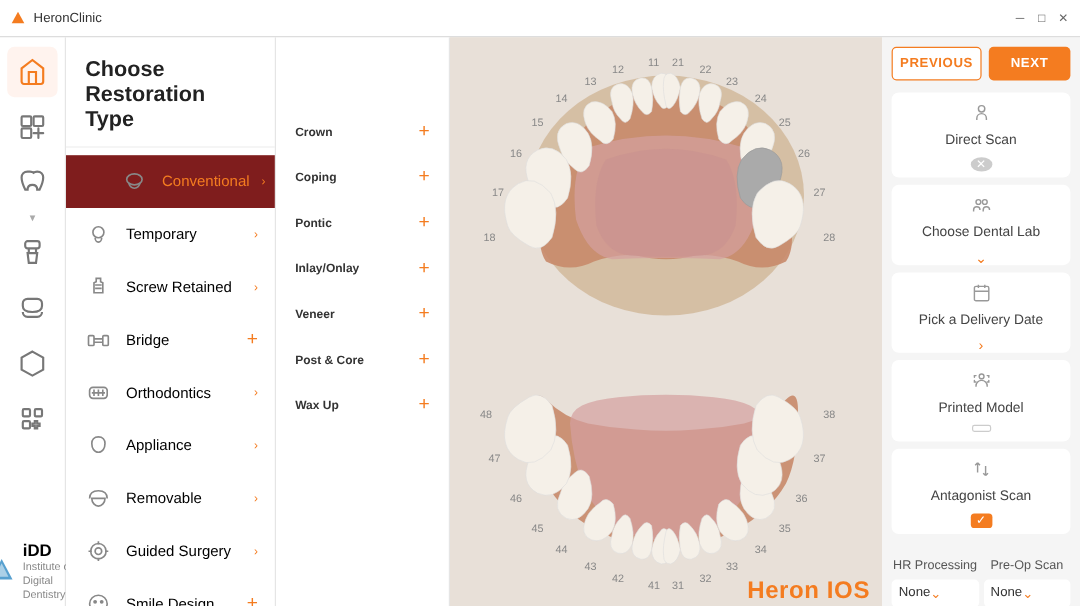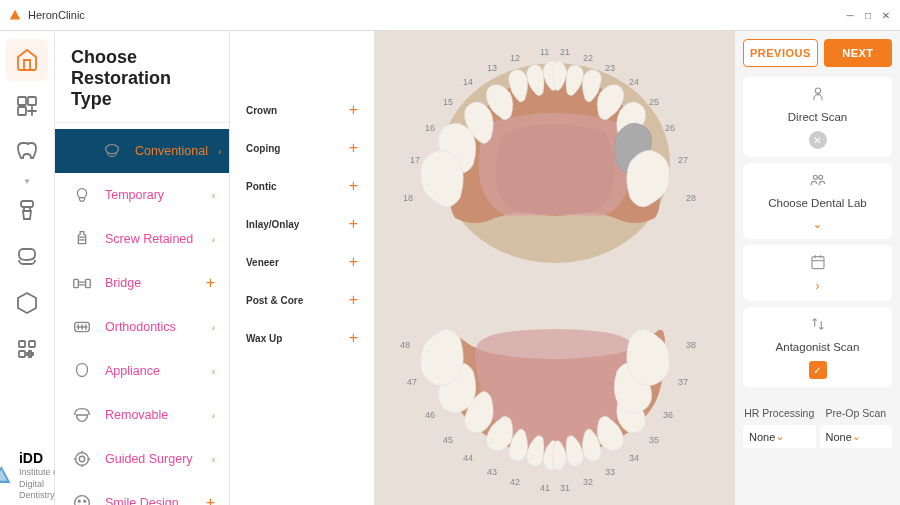--- a/index.html
+++ b/index.html
@@ -124,33 +124,33 @@
       overflow-y: auto;
       padding: 6px 0;
     }
     .category-item {
       display: flex;
       align-items: center;
       padding: 9px 14px;
       cursor: pointer;
       gap: 10px;
     }
-    .category-item.active { background: #0c4a6e; padding-left: 44px; }
+    .category-item.active { background: #7f1d1d; padding-left: 44px; }
     .category-item-icon {
       width: 26px;
       height: 26px;
       display: flex;
       align-items: center;
       justify-content: center;
       flex-shrink: 0;
     }
     .category-item-label {
       flex: 1;
       font-size: 12.5px;
-      color: #ec4899;
+      color: #000000;
     }
     .category-item.active .category-item-label { color: #f47c20; font-weight: 500; }
     .category-item-arrow {
       font-size: 10px;
       color: #f47c20;
     }
     .category-item-plus {
       font-size: 16px;
       color: #f47c20;
       font-weight: 300;
@@ -652,20 +652,21 @@
 
       <path d="M46,340 Q38,360 53,368 Q66,374 77,360 Q84,348 78,328 Q70,316 61,322 Q47,330 46,340z" fill="#f5f0e8" stroke="#ddd" stroke-width="0.5"></path>
 
       <path d="M254,340 Q262,360 247,368 Q234,374 223,360 Q216,348 222,328 Q230,316 239,322 Q253,330 254,340z" fill="#f5f0e8" stroke="#ddd" stroke-width="0.5"></path>
 
       <path d="M28,305 Q20,330 37,340 Q50,348 64,332 Q72,318 65,295 Q56,282 46,288 Q30,297 28,305z" fill="#f5f0e8" stroke="#ddd" stroke-width="0.5"></path>
 
       <path d="M272,305 Q280,330 263,340 Q250,348 236,332 Q228,318 235,295 Q244,282 254,288 Q270,297 272,305z" fill="#f5f0e8" stroke="#ddd" stroke-width="0.5"></path>
     </svg>
 
+    <div class="heron-ios">Heron IOS</div>
   </div>
 
   <div class="right-panel">
     <div class="nav-buttons">
       <button class="btn-previous">PREVIOUS</button>
       <button class="btn-next">NEXT</button>
     </div>
 
     <div class="option-row">
       <div class="option-icon">
@@ -693,23 +694,35 @@
 
     <div class="option-row">
       <div class="option-icon">
         <svg width="16" height="16" viewBox="0 0 24 24" fill="none" stroke="#999" stroke-width="1.8">
           <rect x="3" y="4" width="18" height="18" rx="2"></rect>
           <line x1="16" y1="2" x2="16" y2="6"></line>
             <line x1="8" y1="2" x2="8" y2="6"></line>
           <line x1="3" y1="10" x2="21" y2="10"></line>
         </svg>
       </div>
+      <span class="option-label">Pick a Delivery Date</span>
       <span class="badge-arrow">›</span>
     </div>
 
+    <div class="option-row">
+      <div class="option-icon">
+        <svg width="16" height="16" viewBox="0 0 24 24" fill="none" stroke="#999" stroke-width="1.8">
+          <circle cx="12" cy="7" r="3"></circle>
+          <path d="M5 20v-1a7 7 0 0114 0v1"></path>
+          <path d="M19 6h2v2m0 4v2h-2M5 6H3v2m0 4v2h2" stroke-linecap="round"></path>
+        </svg>
+      </div>
+      <span class="option-label">Printed Model</span>
+      <div class="badge-empty"></div>
+    </div>
 
     <div class="option-row">
       <div class="option-icon">
         <svg width="16" height="16" viewBox="0 0 24 24" fill="none" stroke="#999" stroke-width="1.8">
           <path d="M7 16V4m0 0L4 7m3-3l3 3M17 8v12m0 0l3-3m-3 3l-3-3"></path>
         </svg>
       </div>
       <span class="option-label">Antagonist Scan</span>
       <div class="badge-check">✓</div>
     </div>

